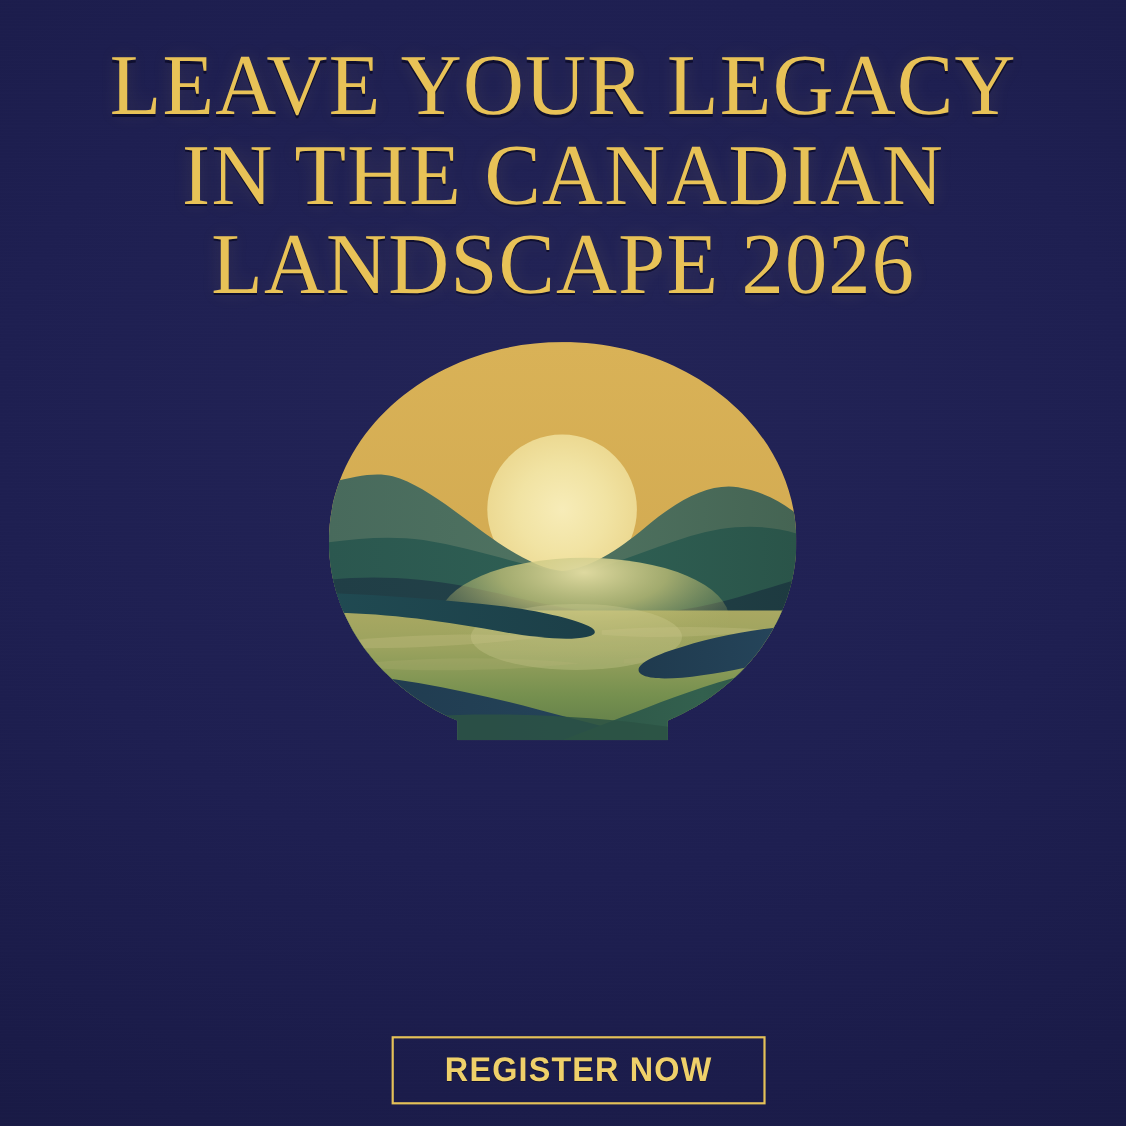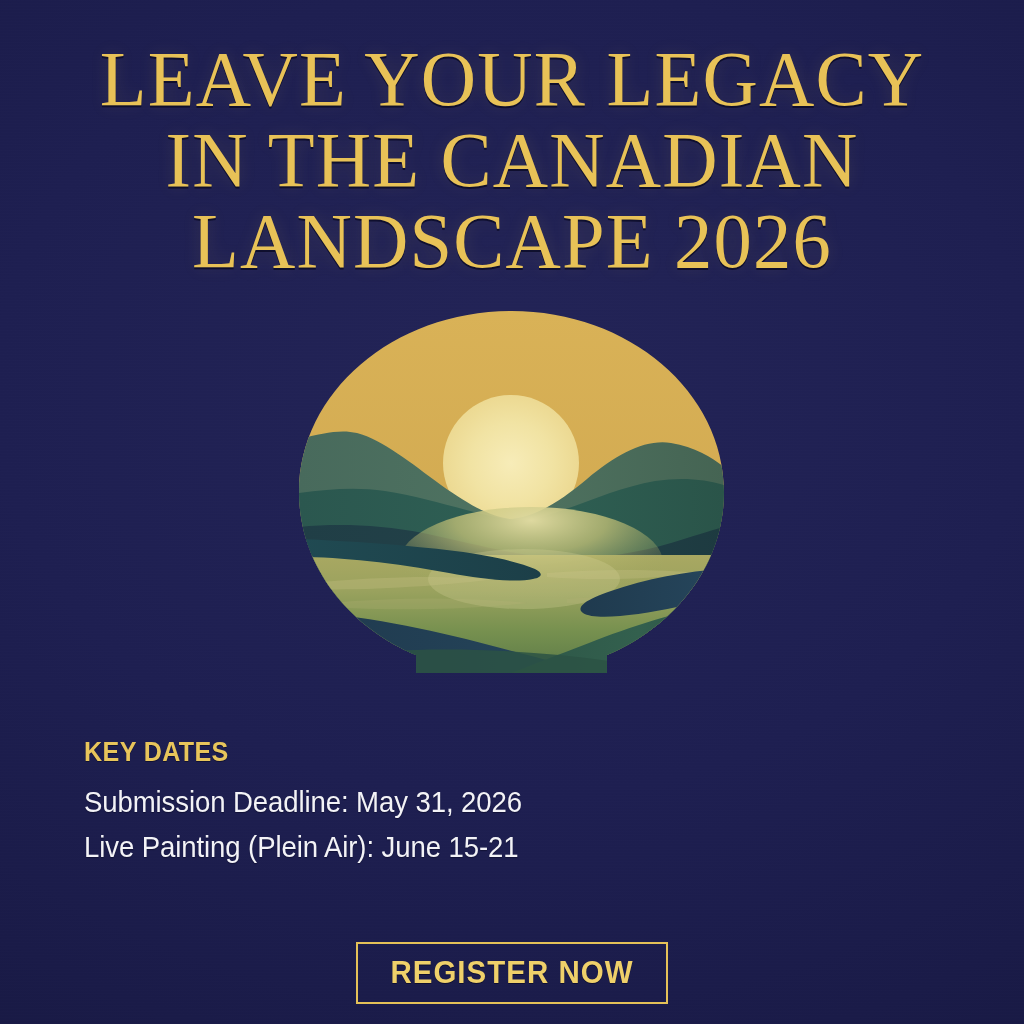--- a/index.html
+++ b/index.html
@@ -101,21 +101,21 @@
     transform-origin: left center;
     white-space: nowrap;
     text-shadow: 0 1px 1px rgba(10,10,35,.55);
   }
 
   
   #cta {
     position: absolute;
     left: 356px;
     top: 942px;
-    width: 312px;
+    width: 340px;
     height: 62px;
     border: 2px solid #e4c158;
     box-sizing: border-box;
     display: flex;
     align-items: center;
     justify-content: center;
     background: transparent;
     cursor: pointer;
     z-index: 7;
   }
@@ -279,25 +279,20 @@
                  L 425 362 Z" fill="url(#fgGrad)"></path>
 
         <path d="M 90 340
                  C 160 336 240 340 310 350
                  C 350 356 390 360 425 362
                  L 425 362 L 60 362 Z" fill="#2b5244" opacity=".85"></path>
       </g>
     </svg>
   </div>
 
-  <div class="info-col" id="col-dates">
-    <div class="info-heading">KEY DATES</div>
-    <div class="info-line">Submission Deadline: May 31, 2026</div>
-    <div class="info-line">Live Painting (Plein Air): June 15-21</div>
-  </div>
 
 
   <div id="cta">
     <span id="cta-label">REGISTER NOW</span>
   </div>
 
   <div id="grain"></div>
 </div>
 
 </body></html>

